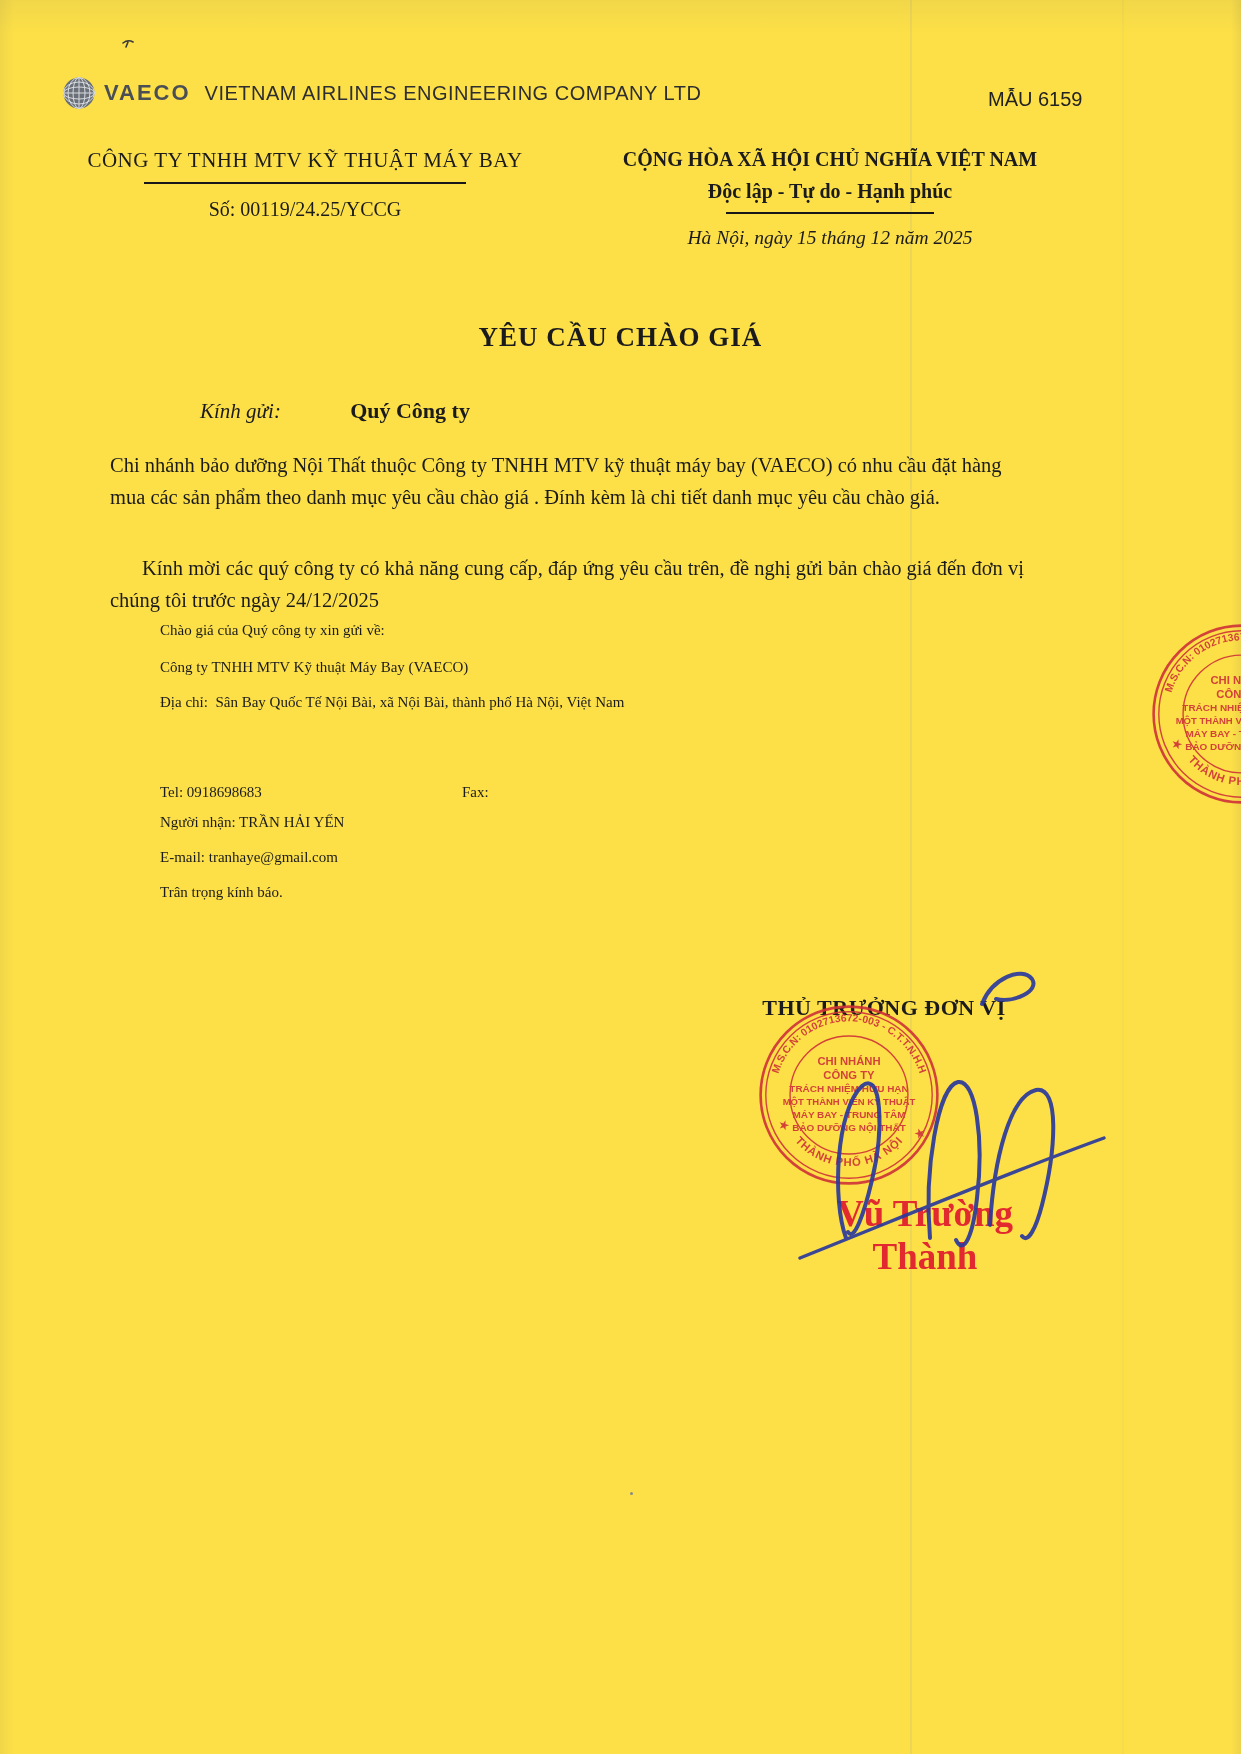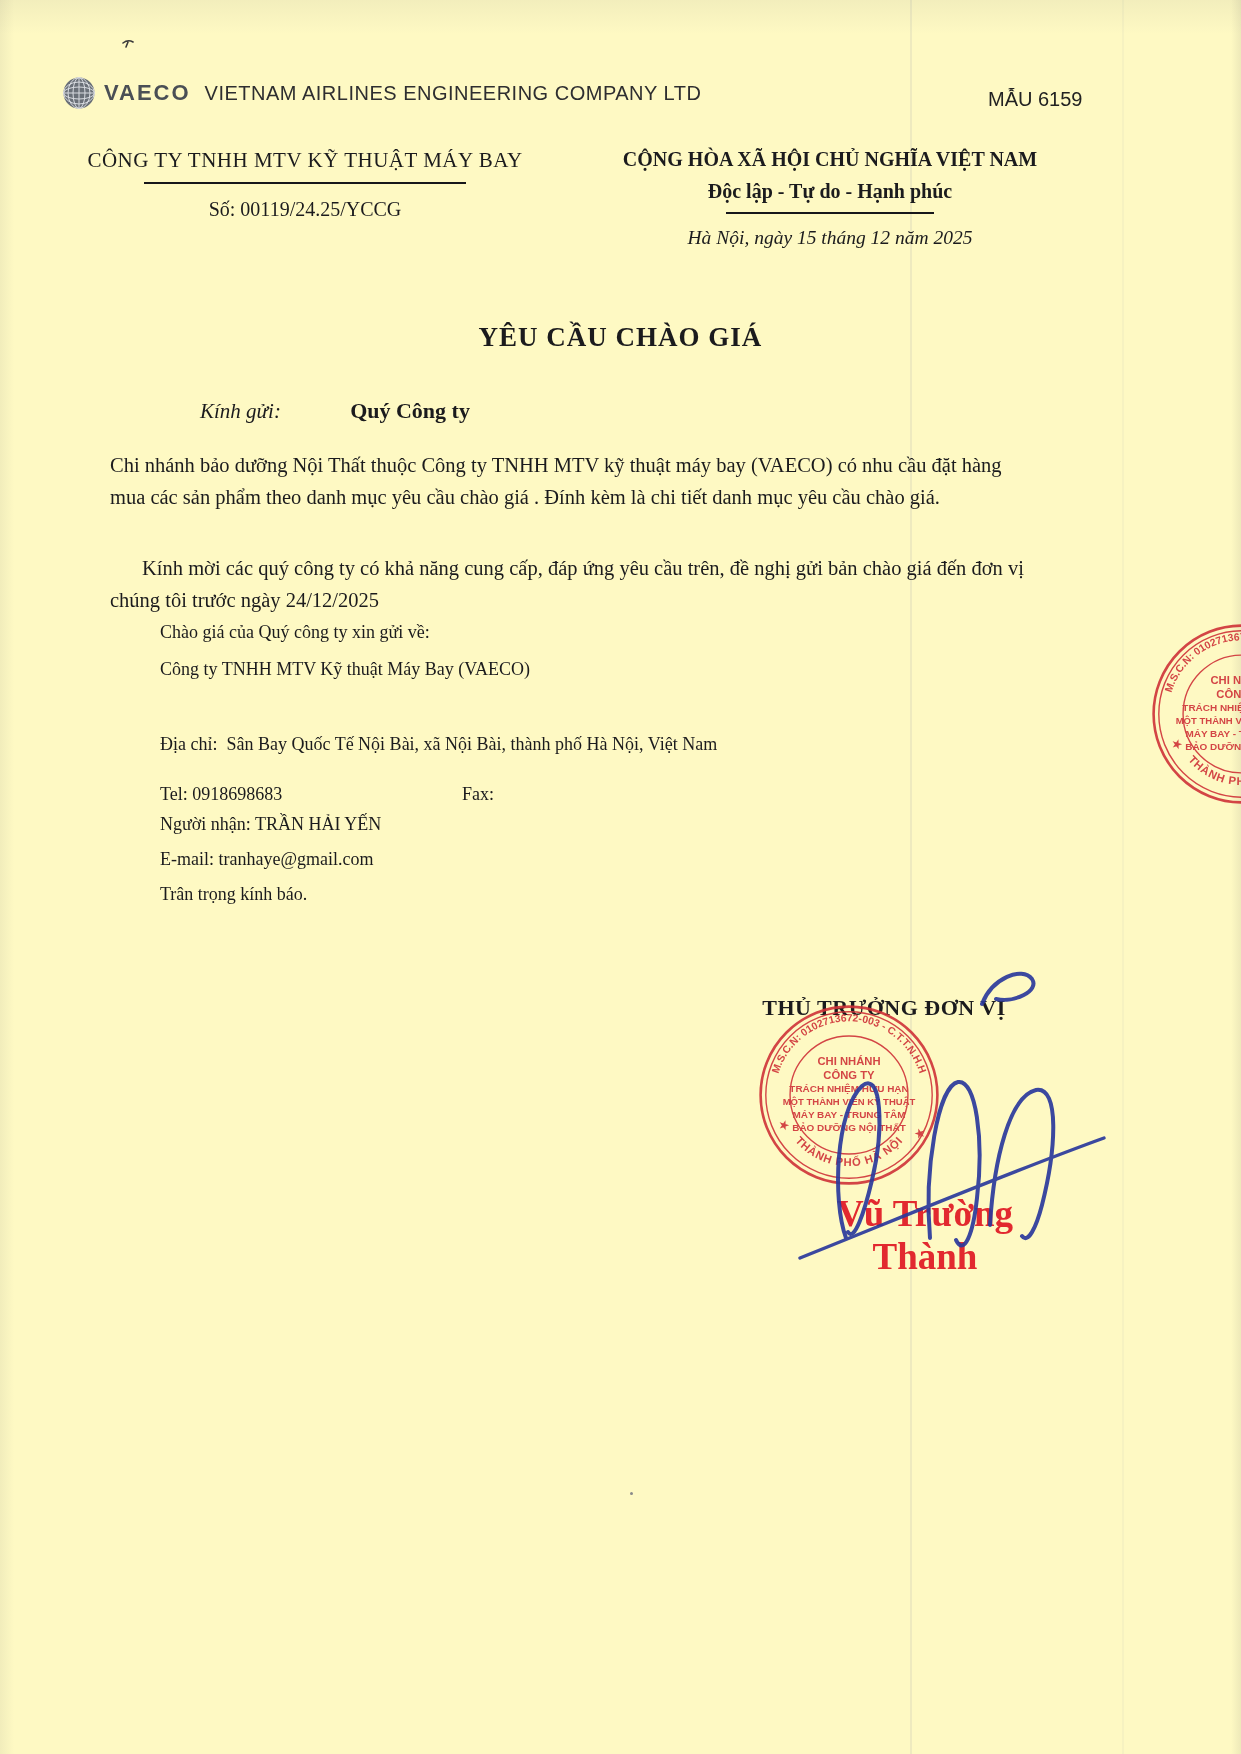--- a/index.html
+++ b/index.html
@@ -1,19 +1,19 @@
 <!DOCTYPE html>
 <html lang="vi"><head>
 <meta charset="utf-8">
 <style>
   html,body{margin:0;padding:0;background:#ffffff;}
   .page{
     position:relative;
     width:1241px;height:1754px;
-    background:#fef9c3;
+    background:#fde047;
     overflow:hidden;
     font-family:"Liberation Serif", serif;
     color:#1b1b1d;
   }
   
   .edge-top{position:absolute;left:0;top:0;width:100%;height:34px;
     background:linear-gradient(180deg,rgba(90,90,95,0.07),rgba(0,0,0,0));}
   .edge-left{position:absolute;left:0;top:0;width:14px;height:100%;
     background:linear-gradient(90deg,rgba(90,90,95,0.08),rgba(0,0,0,0));}
   .edge-right{position:absolute;right:0;top:0;width:10px;height:100%;
@@ -48,21 +48,21 @@
     font-size:27px;font-weight:bold;letter-spacing:1px;}
 
   .salutation{position:absolute;left:200px;top:398px;font-size:21px;}
   .salutation .lbl{font-style:italic;}
   .salutation .rcpt{font-weight:bold;font-size:22px;margin-left:64px;}
 
   .para{position:absolute;font-size:20.5px;line-height:1.55;white-space:pre-wrap;}
   .p1{left:110px;top:450px;width:912px;}
   .p2{left:110px;top:553px;width:918px;text-indent:32px;}
 
-  .line{position:absolute;font-size:18px;white-space:pre-wrap;}
+  .line{position:absolute;font-size:15px;white-space:pre-wrap;}
 
   
   .sig-role{position:absolute;left:684px;top:995px;width:400px;text-align:center;
     font-size:22px;font-weight:bold;letter-spacing:.5px;z-index:2;}
   .stamp{position:absolute;width:208px;height:208px;z-index:3;opacity:.9;}
   .stamp.s-main{left:745px;top:991px;}
   .stamp.s-edge{left:1138px;top:610px;}
   .sig-strokes{position:absolute;left:770px;top:950px;width:360px;height:330px;z-index:4;}
   .sig-name{position:absolute;left:790px;top:1192px;width:270px;text-align:center;z-index:2;
     font-size:37px;font-weight:bold;color:#e2292f;}
@@ -116,21 +116,21 @@
   <div class="salutation">
     <span class="lbl">Kính gửi:</span>
     <span class="rcpt">Quý Công ty</span>
   </div>
 
   <div class="para p1">Chi nhánh bảo dưỡng Nội Thất thuộc Công ty TNHH MTV kỹ thuật máy bay (VAECO) có nhu cầu đặt hàng mua các sản phẩm theo danh mục yêu cầu chào giá . Đính kèm là chi tiết danh mục yêu cầu chào giá.</div>
   <div class="para p2">Kính mời các quý công ty có khả năng cung cấp, đáp ứng yêu cầu trên, đề nghị gửi bản chào giá đến đơn vị chúng tôi trước ngày 24/12/2025</div>
 
   <div class="line" style="left:160px;top:622px;">Chào giá của Quý công ty xin gửi về:</div>
   <div class="line" style="left:160px;top:659px;">Công ty TNHH MTV Kỹ thuật Máy Bay (VAECO)</div>
-  <div class="line" style="left:160px;top:734px;">Địa chỉ:  Sân Bay Quốc Tế Nội Bài, xã Nội Bài, thành phố Hà Nội, Việt Nam</div>
+  <div class="line" style="left:160px;top:694px;">Địa chỉ:  Sân Bay Quốc Tế Nội Bài, xã Nội Bài, thành phố Hà Nội, Việt Nam</div>
   <div class="line" style="left:160px;top:784px;">Tel: 0918698683</div>
   <div class="line" style="left:462px;top:784px;">Fax:</div>
   <div class="line" style="left:160px;top:814px;">Người nhận: TRẦN HẢI YẾN</div>
   <div class="line" style="left:160px;top:849px;">E-mail: tranhaye@gmail.com</div>
   <div class="line" style="left:160px;top:884px;">Trân trọng kính báo.</div>
 
   <div class="sig-role">THỦ TRƯỞNG ĐƠN VỊ</div>
 
   <svg class="stamp s-main" viewBox="0 0 240 240" xmlns="http://www.w3.org/2000/svg" xmlns:xlink="http://www.w3.org/1999/xlink">
     <g stroke="#cf3238" fill="none">

